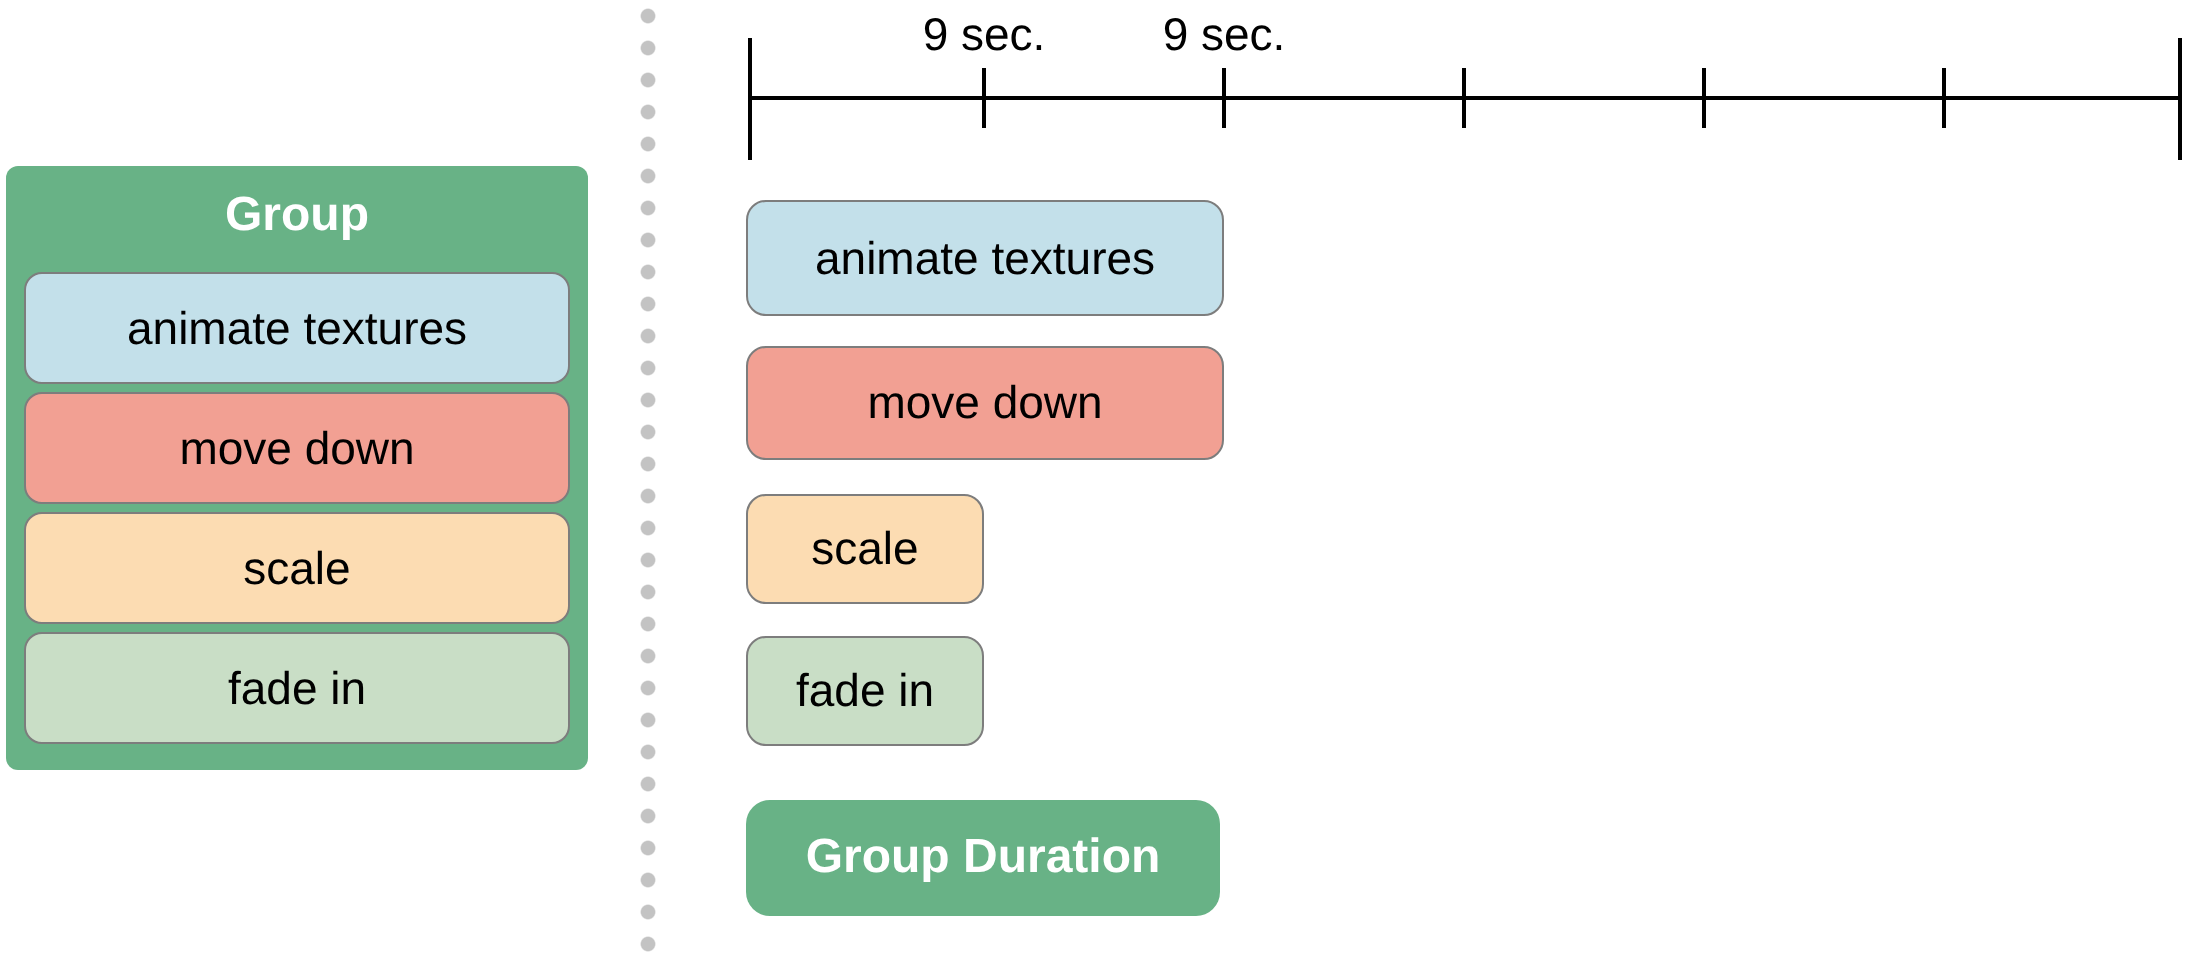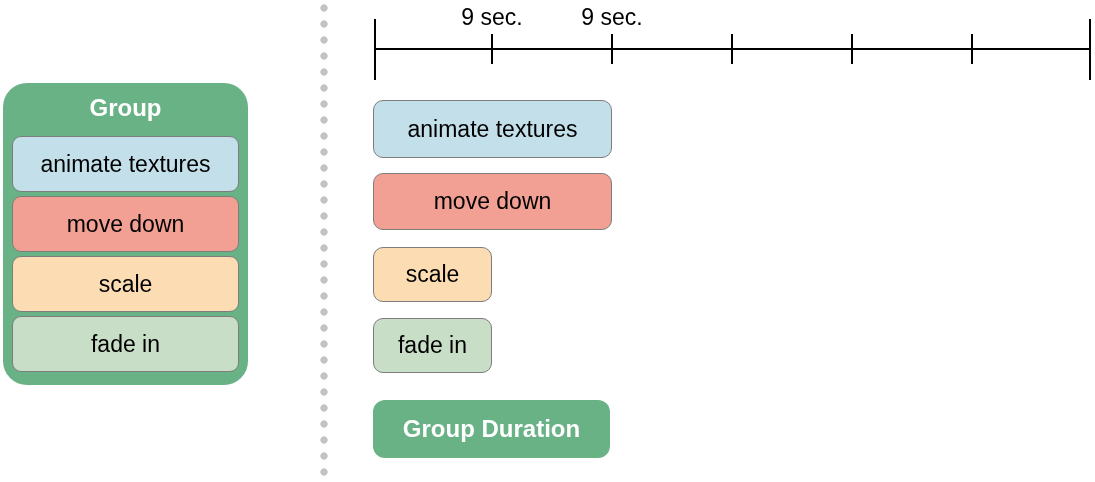--- a/index.html
+++ b/index.html
@@ -3,22 +3,22 @@
 <meta charset="utf-8">
 <style>
   html, body { margin:0; padding:0; background:#ffffff; }
   .canvas {
     position:relative; width:1095px; height:482px; background:#ffffff;
     font-family:"Liberation Sans", sans-serif; overflow:hidden;
   }
 
   
   .group-panel {
-    position:absolute; left:3px; top:83px; width:245px; height:302px;
-    border-radius:24px; box-sizing:border-box; padding:10px 9px 0 9px;
+    position:absolute; left:3px; top:83px; width:291px; height:302px;
+    border-radius:6px; box-sizing:border-box; padding:10px 9px 0 9px;
   }
   .group-title {
     text-align:center; color:#ffffff; font-weight:bold; font-size:24px;
     height:29px; line-height:29px; margin-bottom:14px;
   }
   .panel-bar {
     height:56px; margin-bottom:4px;
     border:1.5px solid #7d7d7d; border-radius:9px; box-sizing:border-box;
     display:flex; align-items:center; justify-content:center;
     font-size:23px; color:#000000;

